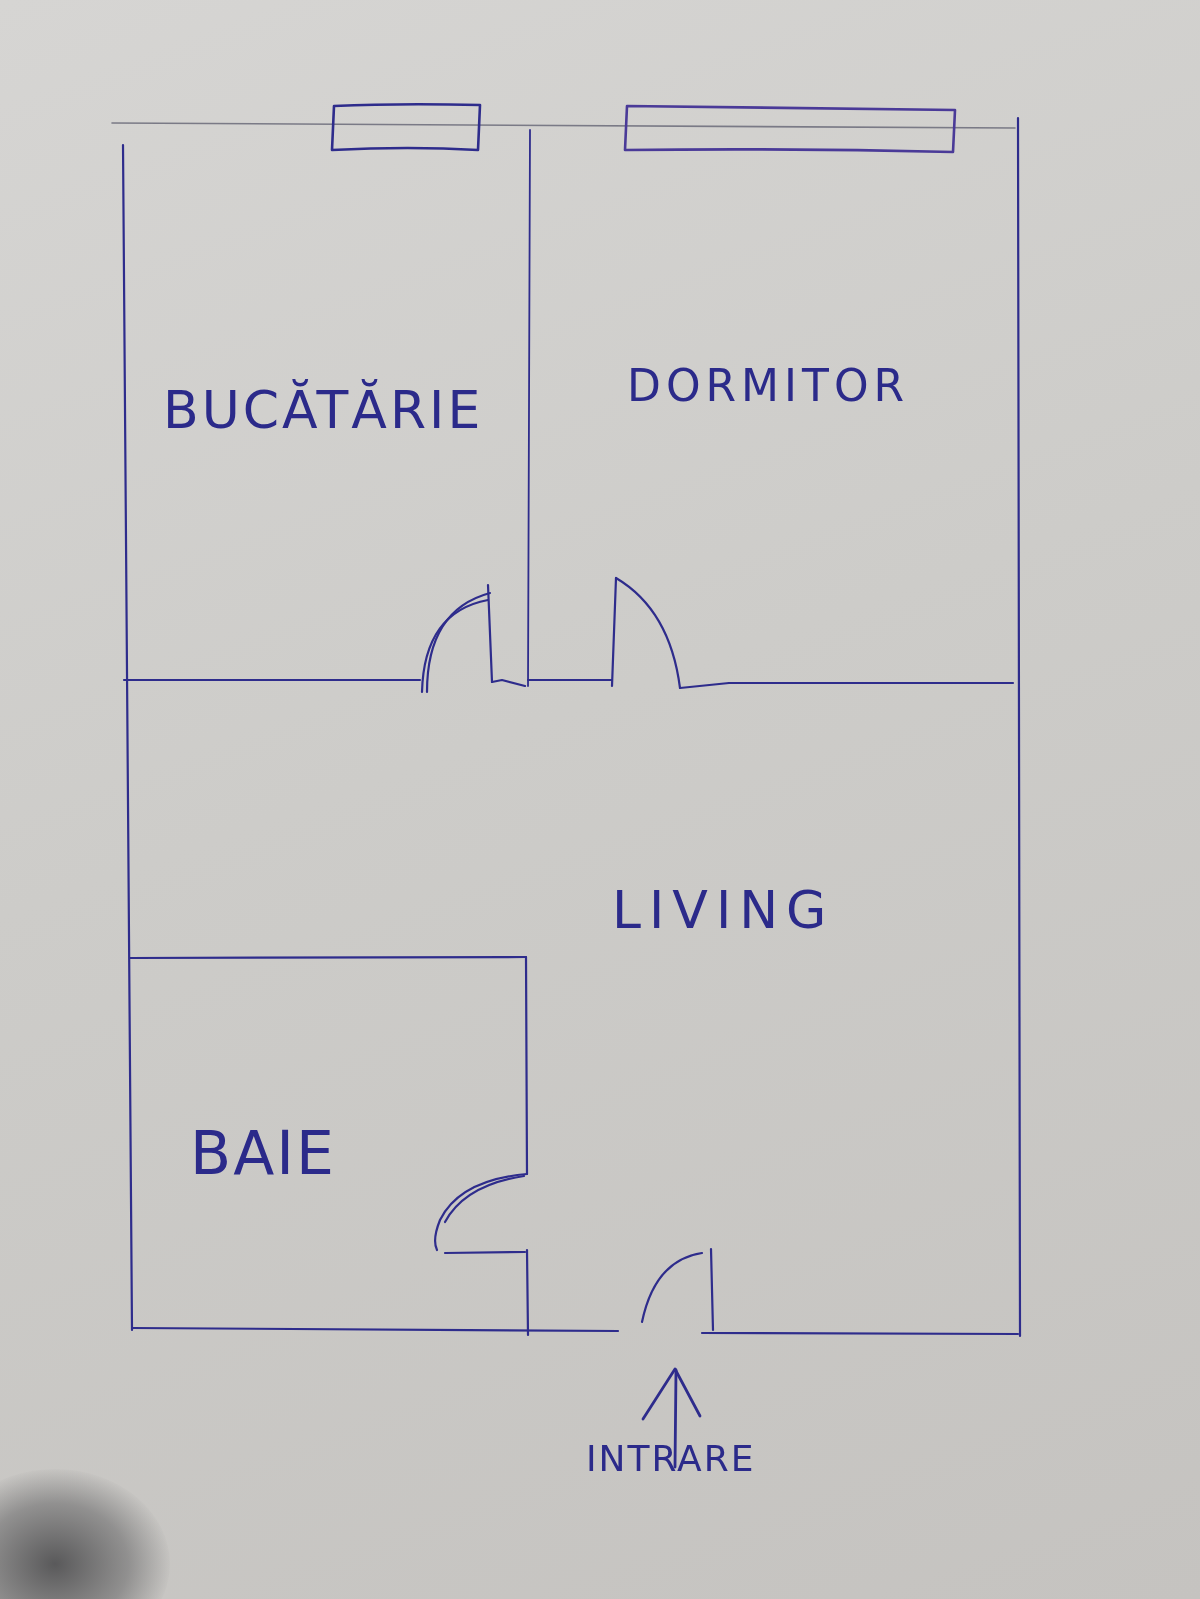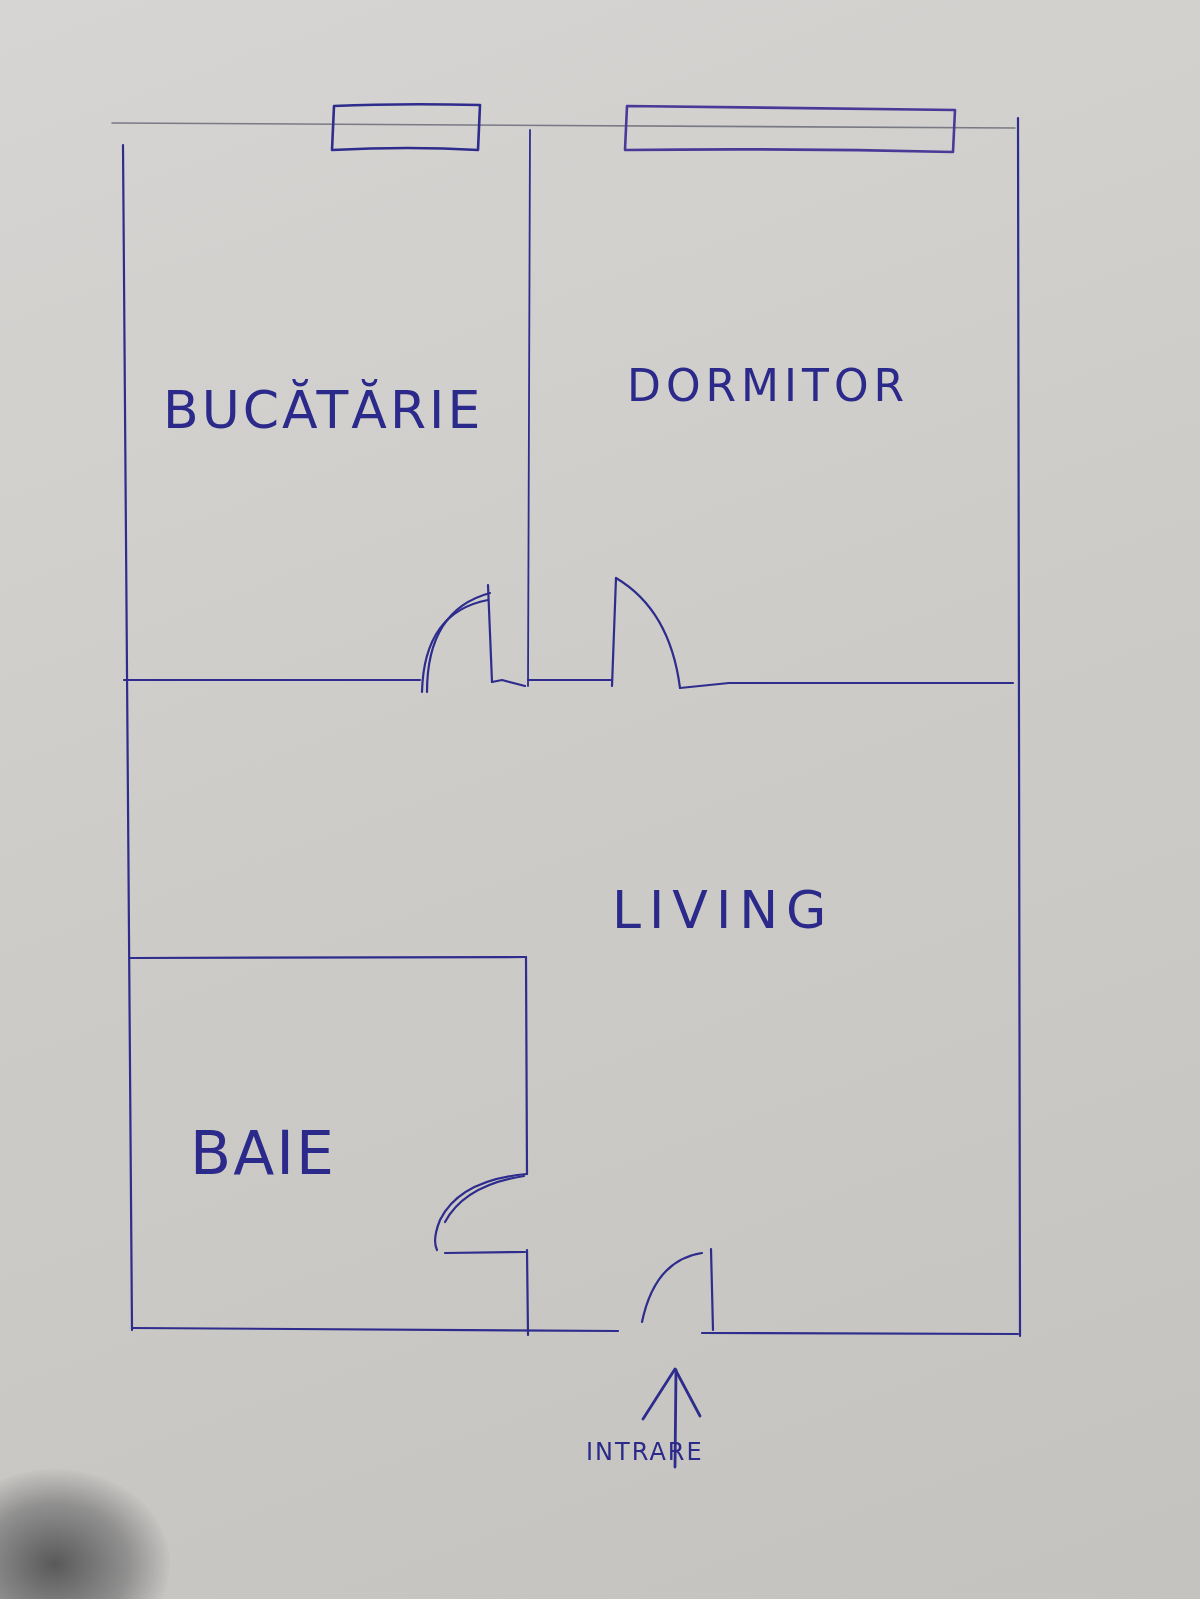--- a/index.html
+++ b/index.html
@@ -21,21 +21,21 @@
   .label {
     position: absolute; color: #2b2a8a;
     font-family: "DejaVu Sans", sans-serif;
     font-weight: normal; letter-spacing: 4px;
     transform-origin: left top;
   }
   .lbl-kitchen { left: 163px; top: 360px; font-size: 52px; letter-spacing: 3px; margin-top: 20px; }
   .lbl-bedroom { left: 605px; top: 360px; font-size: 44px; letter-spacing: 5px; margin-left: 22px; }
   .lbl-living  { left: 612px; top: 880px; font-size: 52px; letter-spacing: 8px; }
   .lbl-bath    { left: 190px; top: 1118px; font-size: 60px; letter-spacing: 2px; }
-  .lbl-entry   { left: 586px; top: 1438px; font-size: 24px; letter-spacing: 2px; }
+  .lbl-entry   { left: 586px; top: 1438px; font-size: 36px; letter-spacing: 2px; }
   .watermark {
     position: absolute; left: 190px; top: 692px; width: 800px; height: 180px;
     color: rgba(236,236,236,0.82);
     font-family: "DejaVu Sans", sans-serif; font-weight: bold;
     font-size: 212px; line-height: 180px; letter-spacing: 14px;
     white-space: nowrap;
   }
 </style>
 </head>
 <body>

